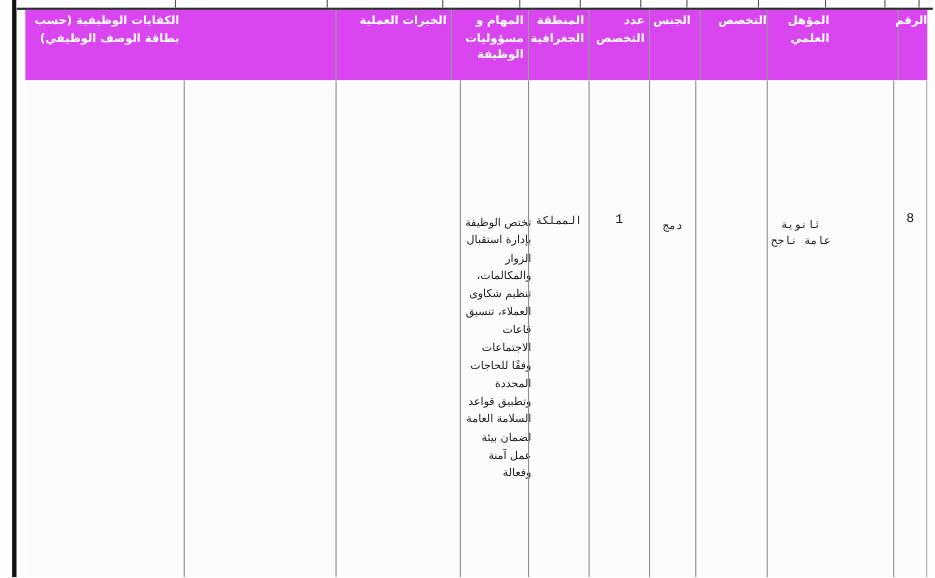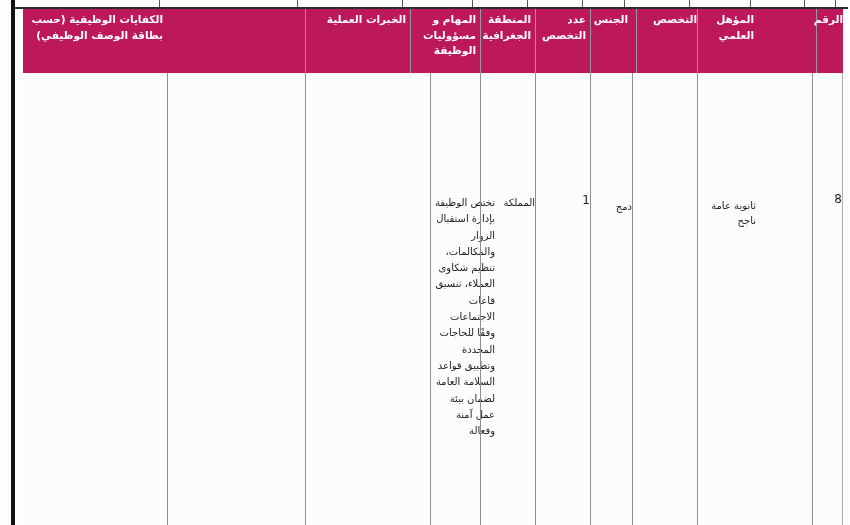--- a/index.html
+++ b/index.html
@@ -7,34 +7,34 @@
     position:relative;width:850px;height:525px;overflow:hidden;
     background:#fdfdfd;
     font-family:"DejaVu Sans",sans-serif;
   }
   
   .left-bar{position:absolute;left:11px;top:0;width:4px;height:525px;background:#121215;}
   
   .top-strip{position:absolute;left:15px;top:0;width:833px;height:7px;background:#fcfcfc;border-bottom:2px solid #2c2c31;}
   .top-strip .sep{position:absolute;top:0;width:1px;height:7px;background:#55555a;}
   
-  .header-row{position:absolute;left:23px;top:9px;width:820px;height:64px;background:#be185d;}
+  .header-row{position:absolute;left:23px;top:9px;width:820px;height:64px;background:#d946ef;}
   .hcell{position:absolute;top:0;height:100%;border-left:1px solid #97979d;box-sizing:border-box;}
   .hcell.first{border-left:none;}
   .hlabel{
     display:block;direction:rtl;text-align:right;color:#ffffff;
     font-size:10.5px;font-weight:bold;line-height:15.5px;
     padding:3px 4px 0 2px;
   }
   
   .body-row{position:absolute;left:23px;top:73px;width:820px;height:452px;background:#fcfcfc;}
   .bcell{position:absolute;top:0;height:100%;border-left:1px solid #8f8f8f;box-sizing:border-box;direction:rtl;}
   .bcell.first{border-left:1px solid #b5b5b5;}
   .bcell.edge{border-right:1px solid #aeaeb2;}
-  .val{display:block;color:#1c1c1c;font-size:10px;line-height:15px;text-align:right;direction:rtl;}
+  .val{display:block;color:#1c1c1c;font-size:10px;line-height:15px;text-align:center;direction:rtl;font-family:Liberation Mono, monospace;}
   .val.num{font-size:12px;}
   .tasks-text{
     display:block;direction:rtl;text-align:right;
     color:#1c1c1c;font-size:10px;line-height:16.3px;
     padding:0 5px 0 3px;margin-top:122px;
   }
   .comp-list{
     direction:rtl;text-align:right;list-style:disc outside;
     margin:129px 14px 0 0;padding:0 13px 0 0;width:92px;
     color:#1c1c1c;font-size:9.5px;line-height:16px;
@@ -92,21 +92,21 @@
       </div>
   </div>
 
   <div class="body-row">
     <div class="bcell" style="left:144px;width:138px">
       <span class="val"></span>
     </div>
     <div class="bcell" style="left:282px;width:105px">
       <span class="val"></span>
     </div>
-    <div class="bcell" style="left:407px;width:70px">
+    <div class="bcell" style="left:395px;width:70px">
       <span class="tasks-text">تختص الوظيفة بإدارة استقبال الزوار والمكالمات، تنظيم شكاوى العملاء، تنسيق قاعات الاجتماعات وفقًا للحاجات المحددة وتطبيق قواعد السلامة العامة لضمان بيئة عمل آمنة وفعالة</span>
     </div>
     <div class="bcell" style="left:457px;width:55px">
       <span class="val" style="margin-top:122px">المملكة</span>
     </div>
     <div class="bcell" style="left:512px;width:55px">
       <span class="val num" style="margin-top:120px">1</span>
     </div>
     <div class="bcell" style="left:567px;width:42px">
       <span class="val" style="margin-top:126px">دمج</span>

